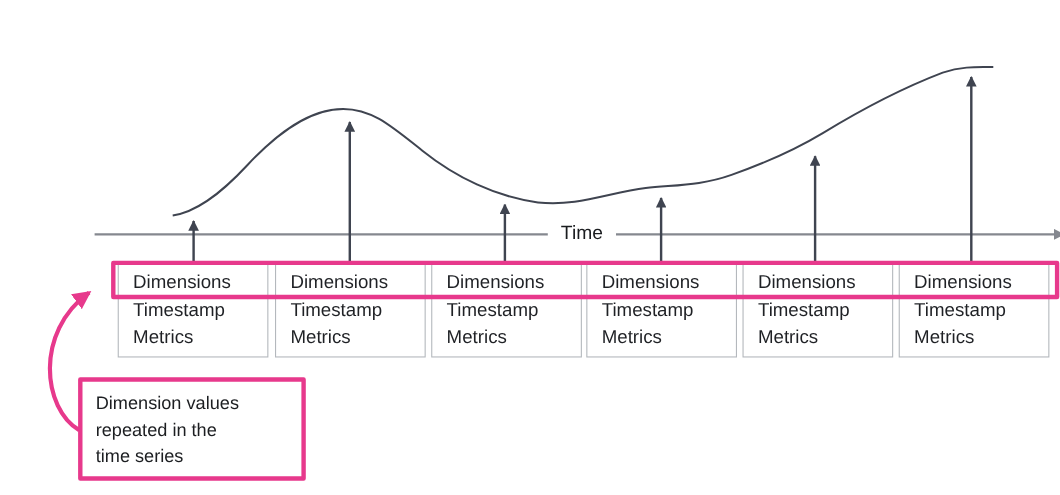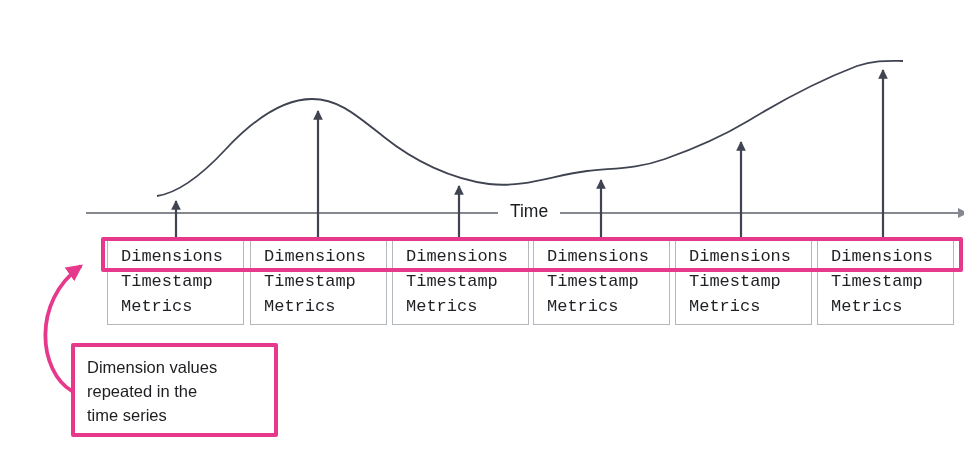--- a/index.html
+++ b/index.html
@@ -18,21 +18,21 @@
   .axis-label{
     position:absolute;left:466px;top:201px;width:64px;height:22px;
     text-align:center;font-size:17.5px;color:#1a1c1f;background:transparent;
   }
   .record{
     position:absolute;top:239px;width:137px;height:86px;background:#ffffff;
     border:1.5px solid var(--box_border);
     padding:4px 4px 0 13px;font-size:17px;line-height:25px;color:var(--ink);
     z-index:1;
   }
-  .record div{white-space:nowrap;overflow:hidden;font-family:Liberation Mono, monospace;}
+  .record div{white-space:nowrap;overflow:hidden;}
   .highlight-band{
     position:absolute;left:70px;top:237px;width:862px;height:35px;
     border:4px solid var(--pink);border-radius:2px;background:transparent;
     z-index:3;pointer-events:none;
   }
   .callout{
     position:absolute;left:40px;top:343px;width:207px;height:94px;
     border:4px solid var(--pink);border-radius:2px;background:#ffffff;
     padding:8px 6px 13px 12px;font-size:16.5px;line-height:24px;color:#1c1e21;
     white-space:pre-line;z-index:2;

